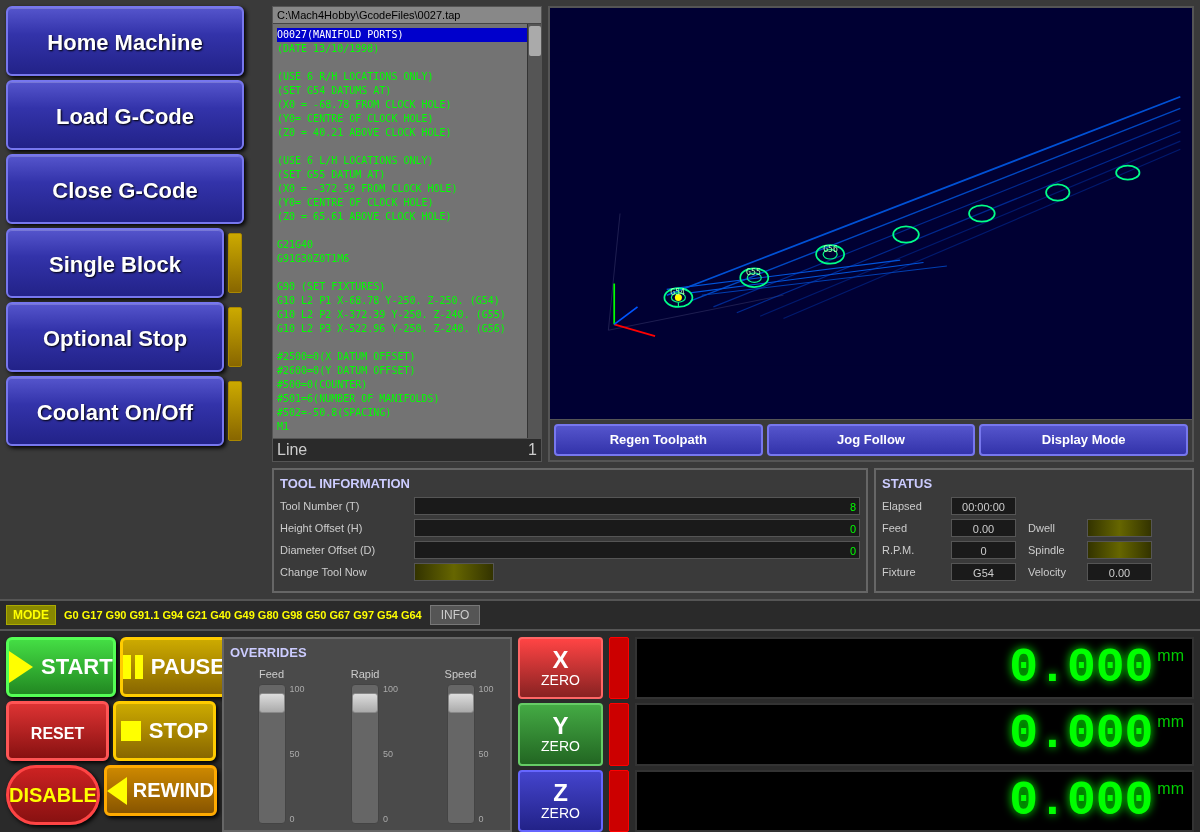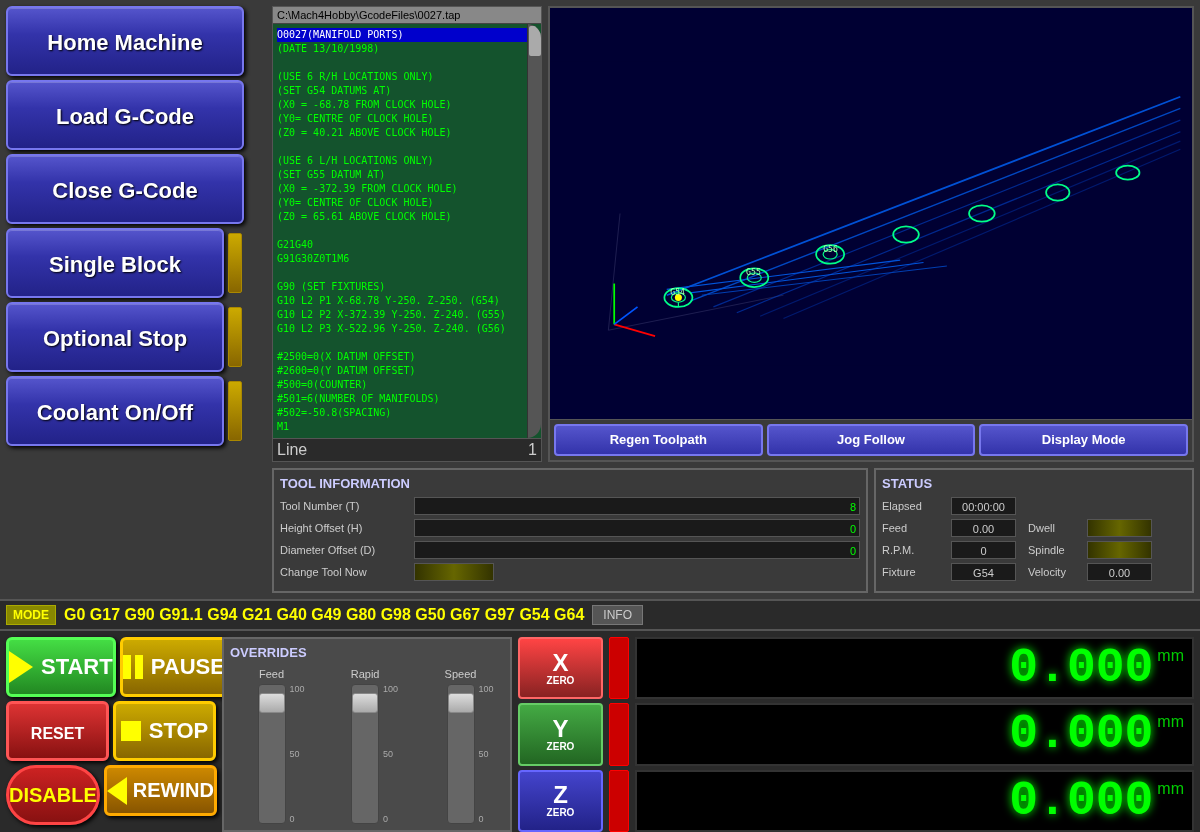--- a/index.html
+++ b/index.html
@@ -65,38 +65,37 @@
       background: linear-gradient(180deg, #ccaa00 0%, #886600 100%);
       border: 1px solid #aa8800;
       border-radius: 2px;
     }
 
     
     .gcode-panel {
       width: 270px;
       display: flex;
       flex-direction: column;
-      background: #14532d;
+      background: #737373;
       border: 1px solid #555;
       flex-shrink: 0;
     }
 
     .gcode-filepath {
       background: #888;
       color: #000;
       font-size: 11px;
       padding: 2px 4px;
       border-bottom: 1px solid #444;
     }
 
     .gcode-content {
       flex: 1;
       overflow: hidden;
       position: relative;
-      border-radius: 14px;
     }
 
     .gcode-text {
       color: #00ff00;
       font-size: 10px;
       font-family: monospace;
       padding: 4px;
       line-height: 1.4;
     }
 
@@ -293,21 +292,21 @@
       background: #888800;
       color: #ffff00;
       font-size: 12px;
       font-weight: bold;
       padding: 2px 6px;
       border: 1px solid #aaaa00;
     }
 
     .mode-value {
       color: #ffff00;
-      font-size: 16px;
+      font-size: 11px;
       font-weight: bold;
     }
 
     .info-tab {
       background: #555;
       color: #ccc;
       font-size: 12px;
       padding: 2px 10px;
       border: 1px solid #777;
     }
@@ -550,22 +549,22 @@
     .y-btn { background: linear-gradient(180deg, #44aa44 0%, #226622 100%); color: white; border: 2px solid #66cc66; }
     .z-btn { background: linear-gradient(180deg, #4444cc 0%, #222288 100%); color: white; border: 2px solid #6666ff; }
 
     .axis-letter {
       font-size: 24px;
       font-weight: bold;
       line-height: 1;
     }
 
     .axis-zero-label {
-      font-size: 10px;
-      font-weight: bold;
+      font-size: 14px;
+      font-weight: normal;
     }
 
     
     .dro-indicators {
       display: flex;
       flex-direction: column;
       gap: 4px;
       width: 20px;
       flex-shrink: 0;
     }

